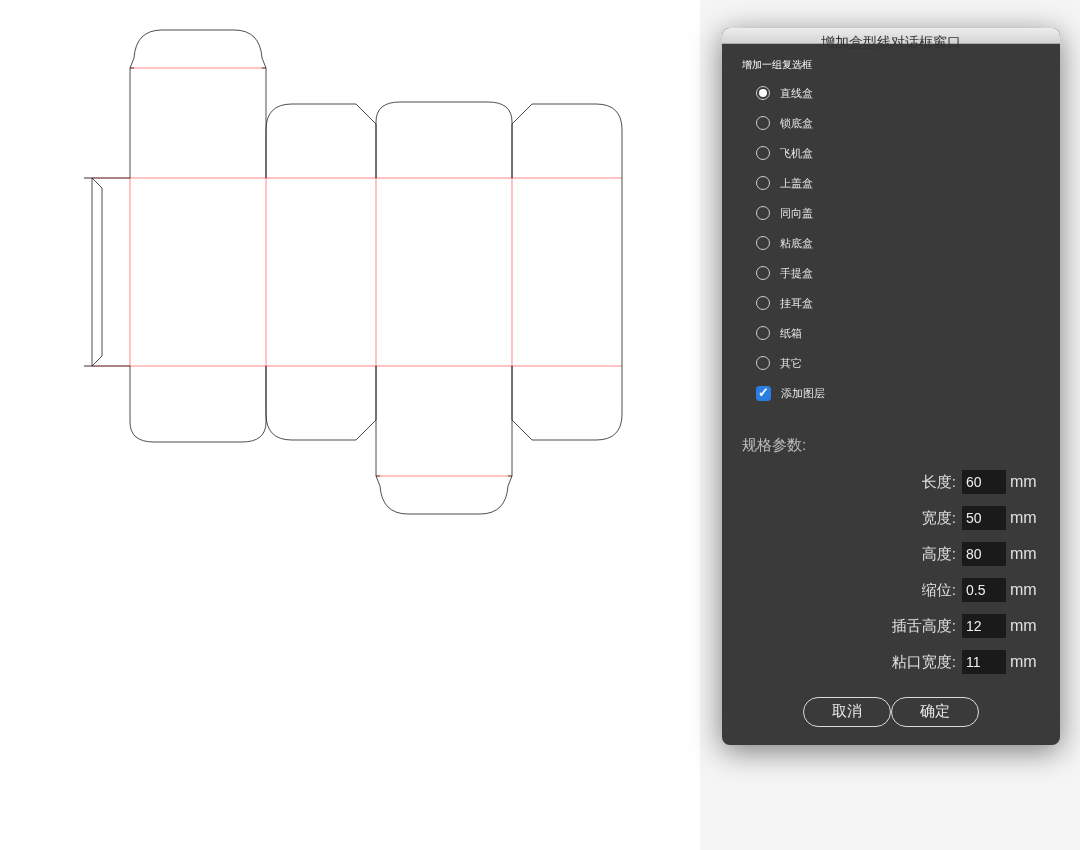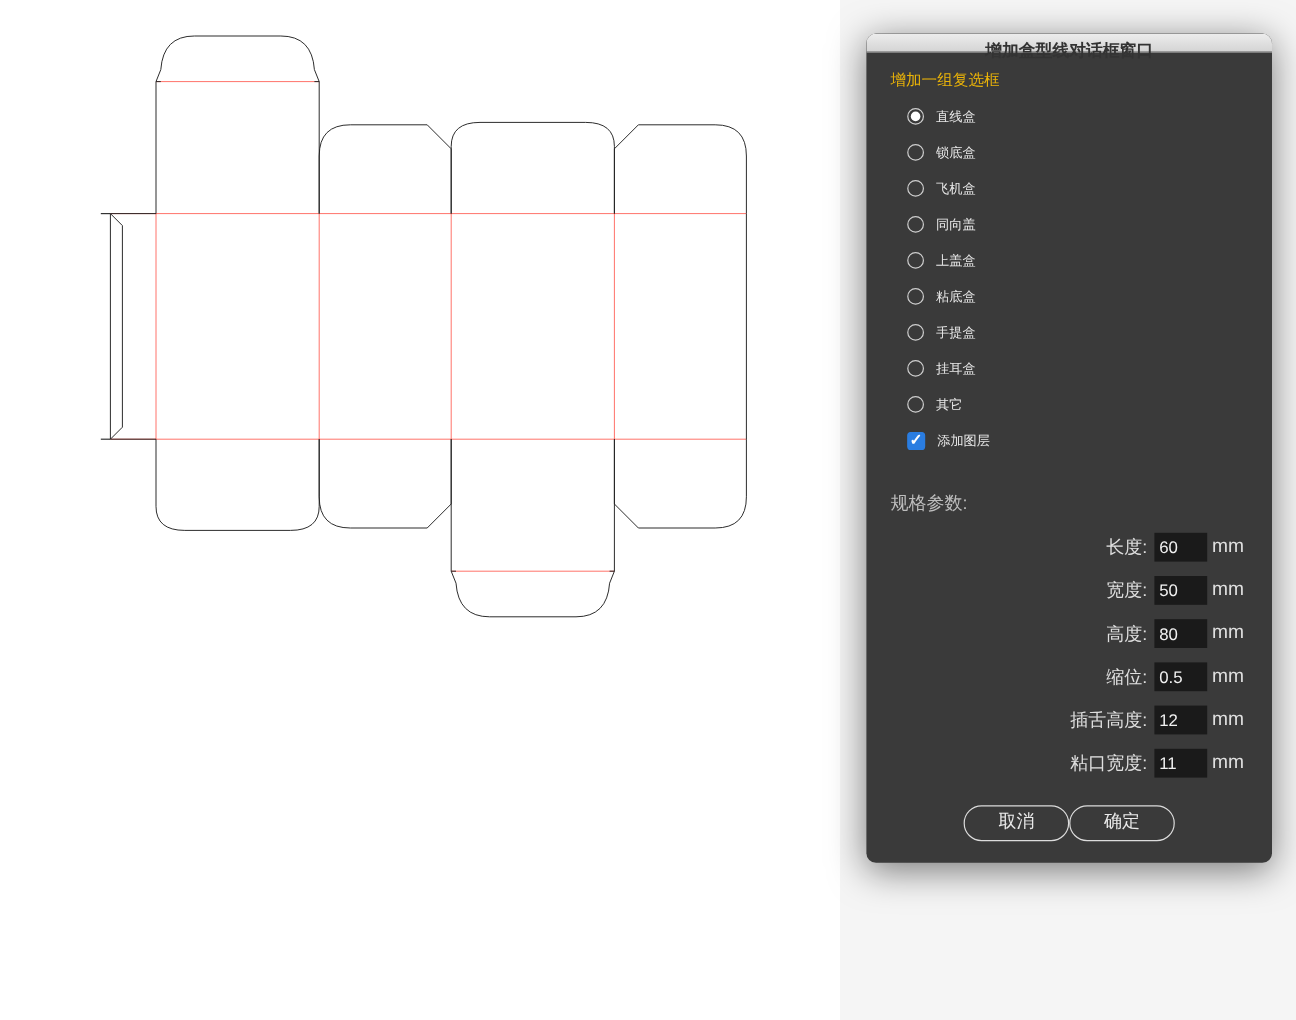--- a/index.html
+++ b/index.html
@@ -29,24 +29,24 @@
   .dialog-titlebar {
     height: 16px;
     background: linear-gradient(#ededed,#d4d4d4);
     border-top-left-radius: 8px;
     border-top-right-radius: 8px;
     border-bottom: 1px solid #aaa;
     text-align: center;
     line-height: 28px;
     color: #333;
     font-size: 14px;
-    font-weight: 700;
+    font-weight: 400;
   }
   .dialog-body { padding: 14px 20px 18px 20px; }
-  .group-label { color: #eab308; margin-bottom: 8px; font-size: 13px; }
+  .group-label { color: #ffffff; margin-bottom: 8px; font-size: 10px; }
   .radio-row, .check-row {
     display: flex; align-items: center;
     margin: 4px 0 4px 14px;
     height: 26px;
     cursor: pointer;
   }
   .radio {
     width: 14px; height: 14px;
     border: 1.5px solid #cfcfcf;
     border-radius: 50%;
@@ -196,37 +196,41 @@
         <div class="radio-row">
           <span class="radio"></span>
           <span class="option-label">锁底盒</span>
         </div>
         <div class="radio-row">
           <span class="radio"></span>
           <span class="option-label">飞机盒</span>
         </div>
         <div class="radio-row">
           <span class="radio"></span>
+          <span class="option-label">上盖盒</span>
+        </div>
+        <div class="radio-row">
+          <span class="radio"></span>
           <span class="option-label">同向盖</span>
         </div>
         <div class="radio-row">
           <span class="radio"></span>
-          <span class="option-label">上盖盒</span>
-        </div>
-        <div class="radio-row">
-          <span class="radio"></span>
           <span class="option-label">粘底盒</span>
         </div>
         <div class="radio-row">
           <span class="radio"></span>
           <span class="option-label">手提盒</span>
         </div>
         <div class="radio-row">
           <span class="radio"></span>
           <span class="option-label">挂耳盒</span>
+        </div>
+        <div class="radio-row">
+          <span class="radio"></span>
+          <span class="option-label">纸箱</span>
         </div>
         <div class="radio-row">
           <span class="radio"></span>
           <span class="option-label">其它</span>
         </div>
       </div>
 
     <div class="check-row">
       <span class="checkbox checked"></span>
       <span class="option-label">添加图层</span>

